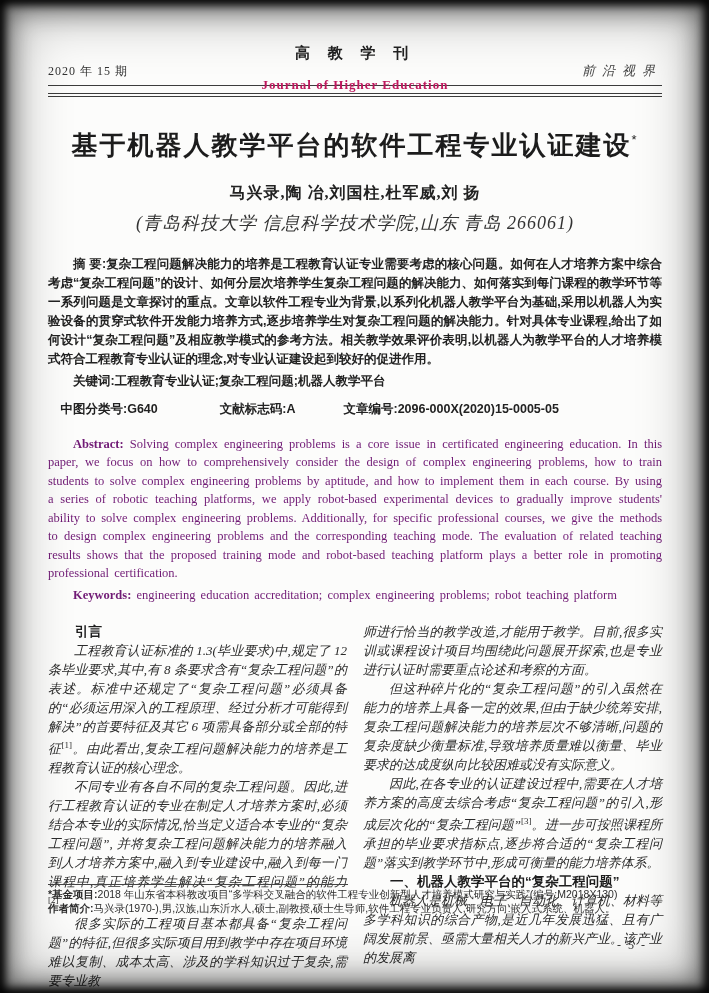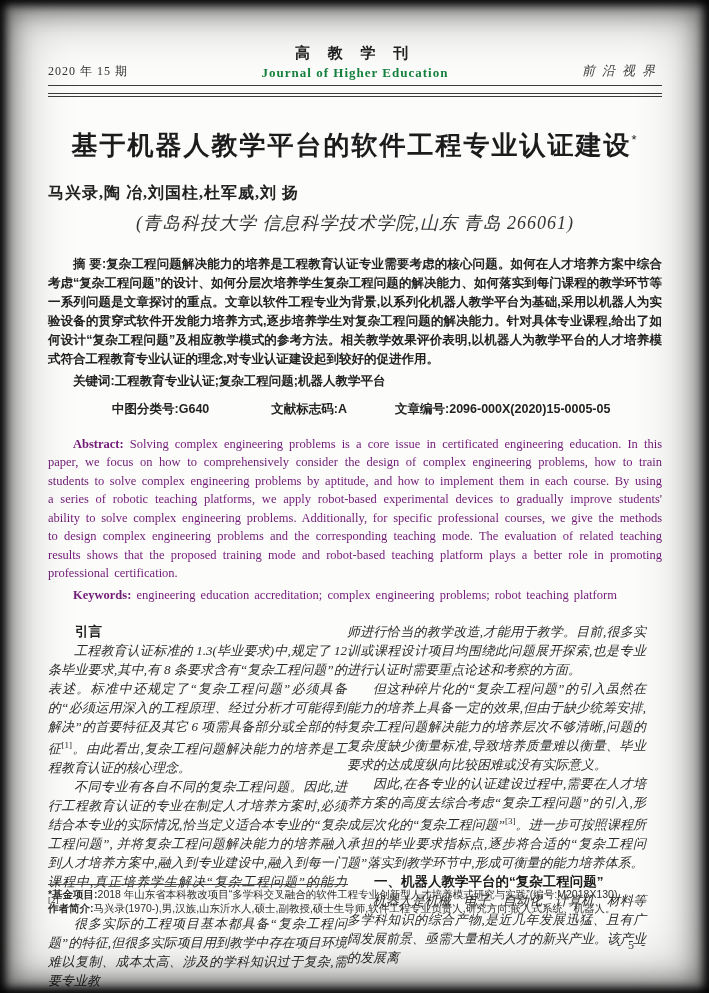--- a/index.html
+++ b/index.html
@@ -15,55 +15,55 @@
     box-shadow:
       inset 0 0 8px 5px rgba(0,0,0,0.98),
       inset 0 0 26px 10px rgba(0,0,0,0.55),
       inset 0 0 52px 22px rgba(0,0,0,0.22);
   }
   .content{position:absolute;left:48px;top:0;width:614px;}
 
   
   .head-row{position:relative;margin-top:44px;text-align:center;height:36px;}
   .jname-cn{font-size:15px;font-weight:bold;letter-spacing:7px;color:#222;}
-  .jname-en{font-size:13px;font-weight:bold;letter-spacing:1px;margin-top:2px;color:#15803d;}
+  .jname-en{font-size:13px;font-weight:bold;letter-spacing:1px;margin-top:14px;color:#be185d;}
   .head-left{position:absolute;left:0;bottom:0;font-size:12px;letter-spacing:1px;color:#333;}
   .head-right{position:absolute;right:0;bottom:0;font-size:13px;font-style:italic;letter-spacing:7px;color:#444;}
   .rule-thin{border-top:1px solid #3c3c3c;margin-top:5px;}
   .rule-double{height:2px;border-top:1px solid #3c3c3c;border-bottom:1px solid #3c3c3c;margin-top:7px;}
 
   
   .title{
     margin:26px 0 0 0;text-align:center;
     font-family:"Liberation Sans","DejaVu Sans",sans-serif;
     font-size:26px;font-weight:bold;letter-spacing:2px;color:#1c1c1c;line-height:34px;
   }
   .title sup{font-size:13px;font-weight:normal;}
-  .authors{margin-top:21px;font-size:16px;font-weight:bold;letter-spacing:1px;color:#222;}
+  .authors{margin-top:21px;text-align:center;font-size:16px;font-weight:bold;letter-spacing:1px;color:#222;}
   .affil{margin-top:7px;text-align:center;font-size:18px;font-style:italic;color:#333;letter-spacing:1px;}
 
   
   .abs-cn,.kw-cn,.meta-row{
     font-family:"Liberation Sans","DejaVu Sans",sans-serif;
     font-weight:bold;font-size:12.5px;color:#222;
   }
   .abs-cn{margin:20px 0 0 0;line-height:19px;text-align:justify;text-indent:2em;}
   .kw-cn{margin:3px 0 0 0;line-height:19px;text-indent:2em;}
-  .meta-row{margin:9px 0 0 0;line-height:19px;padding-left:1em;display:flex;justify-content:center;}
+  .meta-row{margin:9px 0 0 0;line-height:19px;padding-left:1em;display:flex;}
   .meta-row .pair2{margin-left:62px;}
   .meta-row .pair3{margin-left:48px;}
 
   
   .abs-en,.kw-en{font-size:12.5px;line-height:18.5px;text-align:justify;color:#701a75;word-spacing:2px;}
   .abs-en{margin:16px 0 0 0;text-indent:2em;}
   .kw-en{margin:3px 0 0 0;text-indent:2em;font-family:Liberation Serif, serif;}
   .blbl{font-weight:bold;text-align:center;}
 
   
-  .columns{display:flex;margin-top:18px;}
+  .columns{display:flex;gap:16px;margin-top:18px;}
   .col{width:299px;}
   .para{
     margin:0;font-size:13px;line-height:19px;text-align:justify;
     font-style:italic;color:#2b2b2b;text-indent:2em;
   }
   .para.cont{text-indent:0;}
   .h{
     margin:0;font-family:"Liberation Sans","DejaVu Sans",sans-serif;
     font-weight:bold;font-size:13.5px;line-height:19px;color:#1d1d1d;
     text-indent:2em;font-style:normal;

